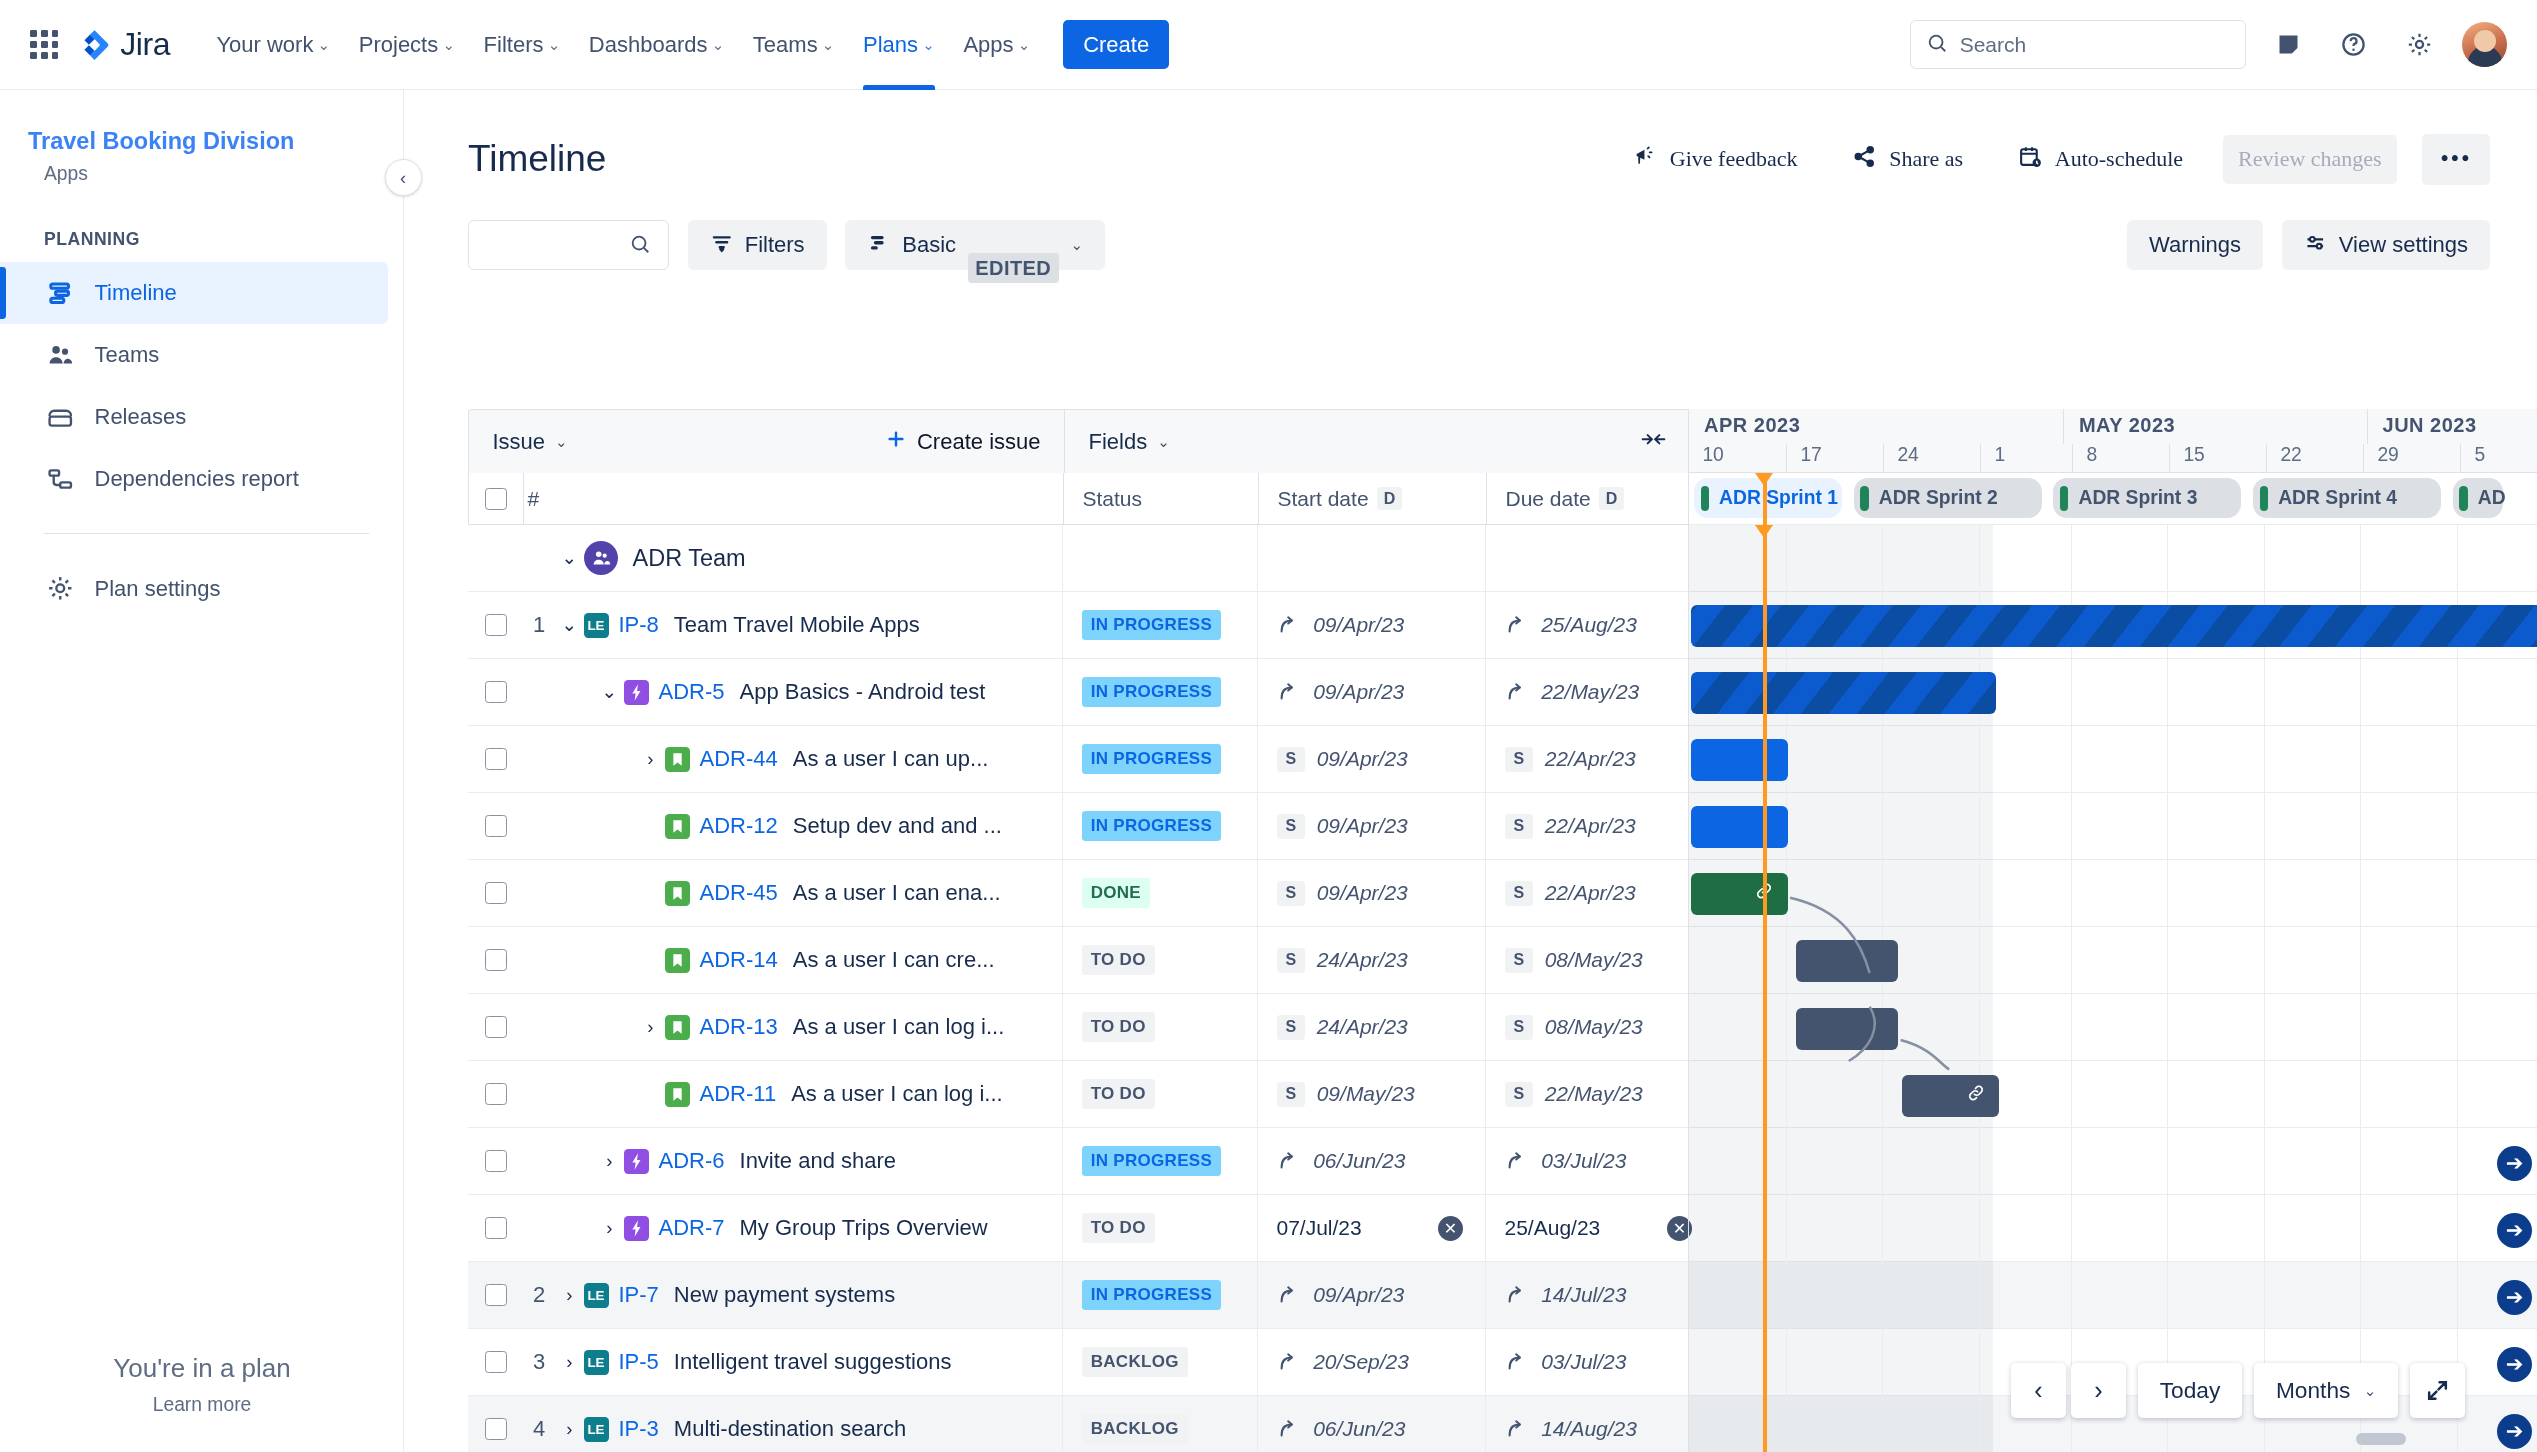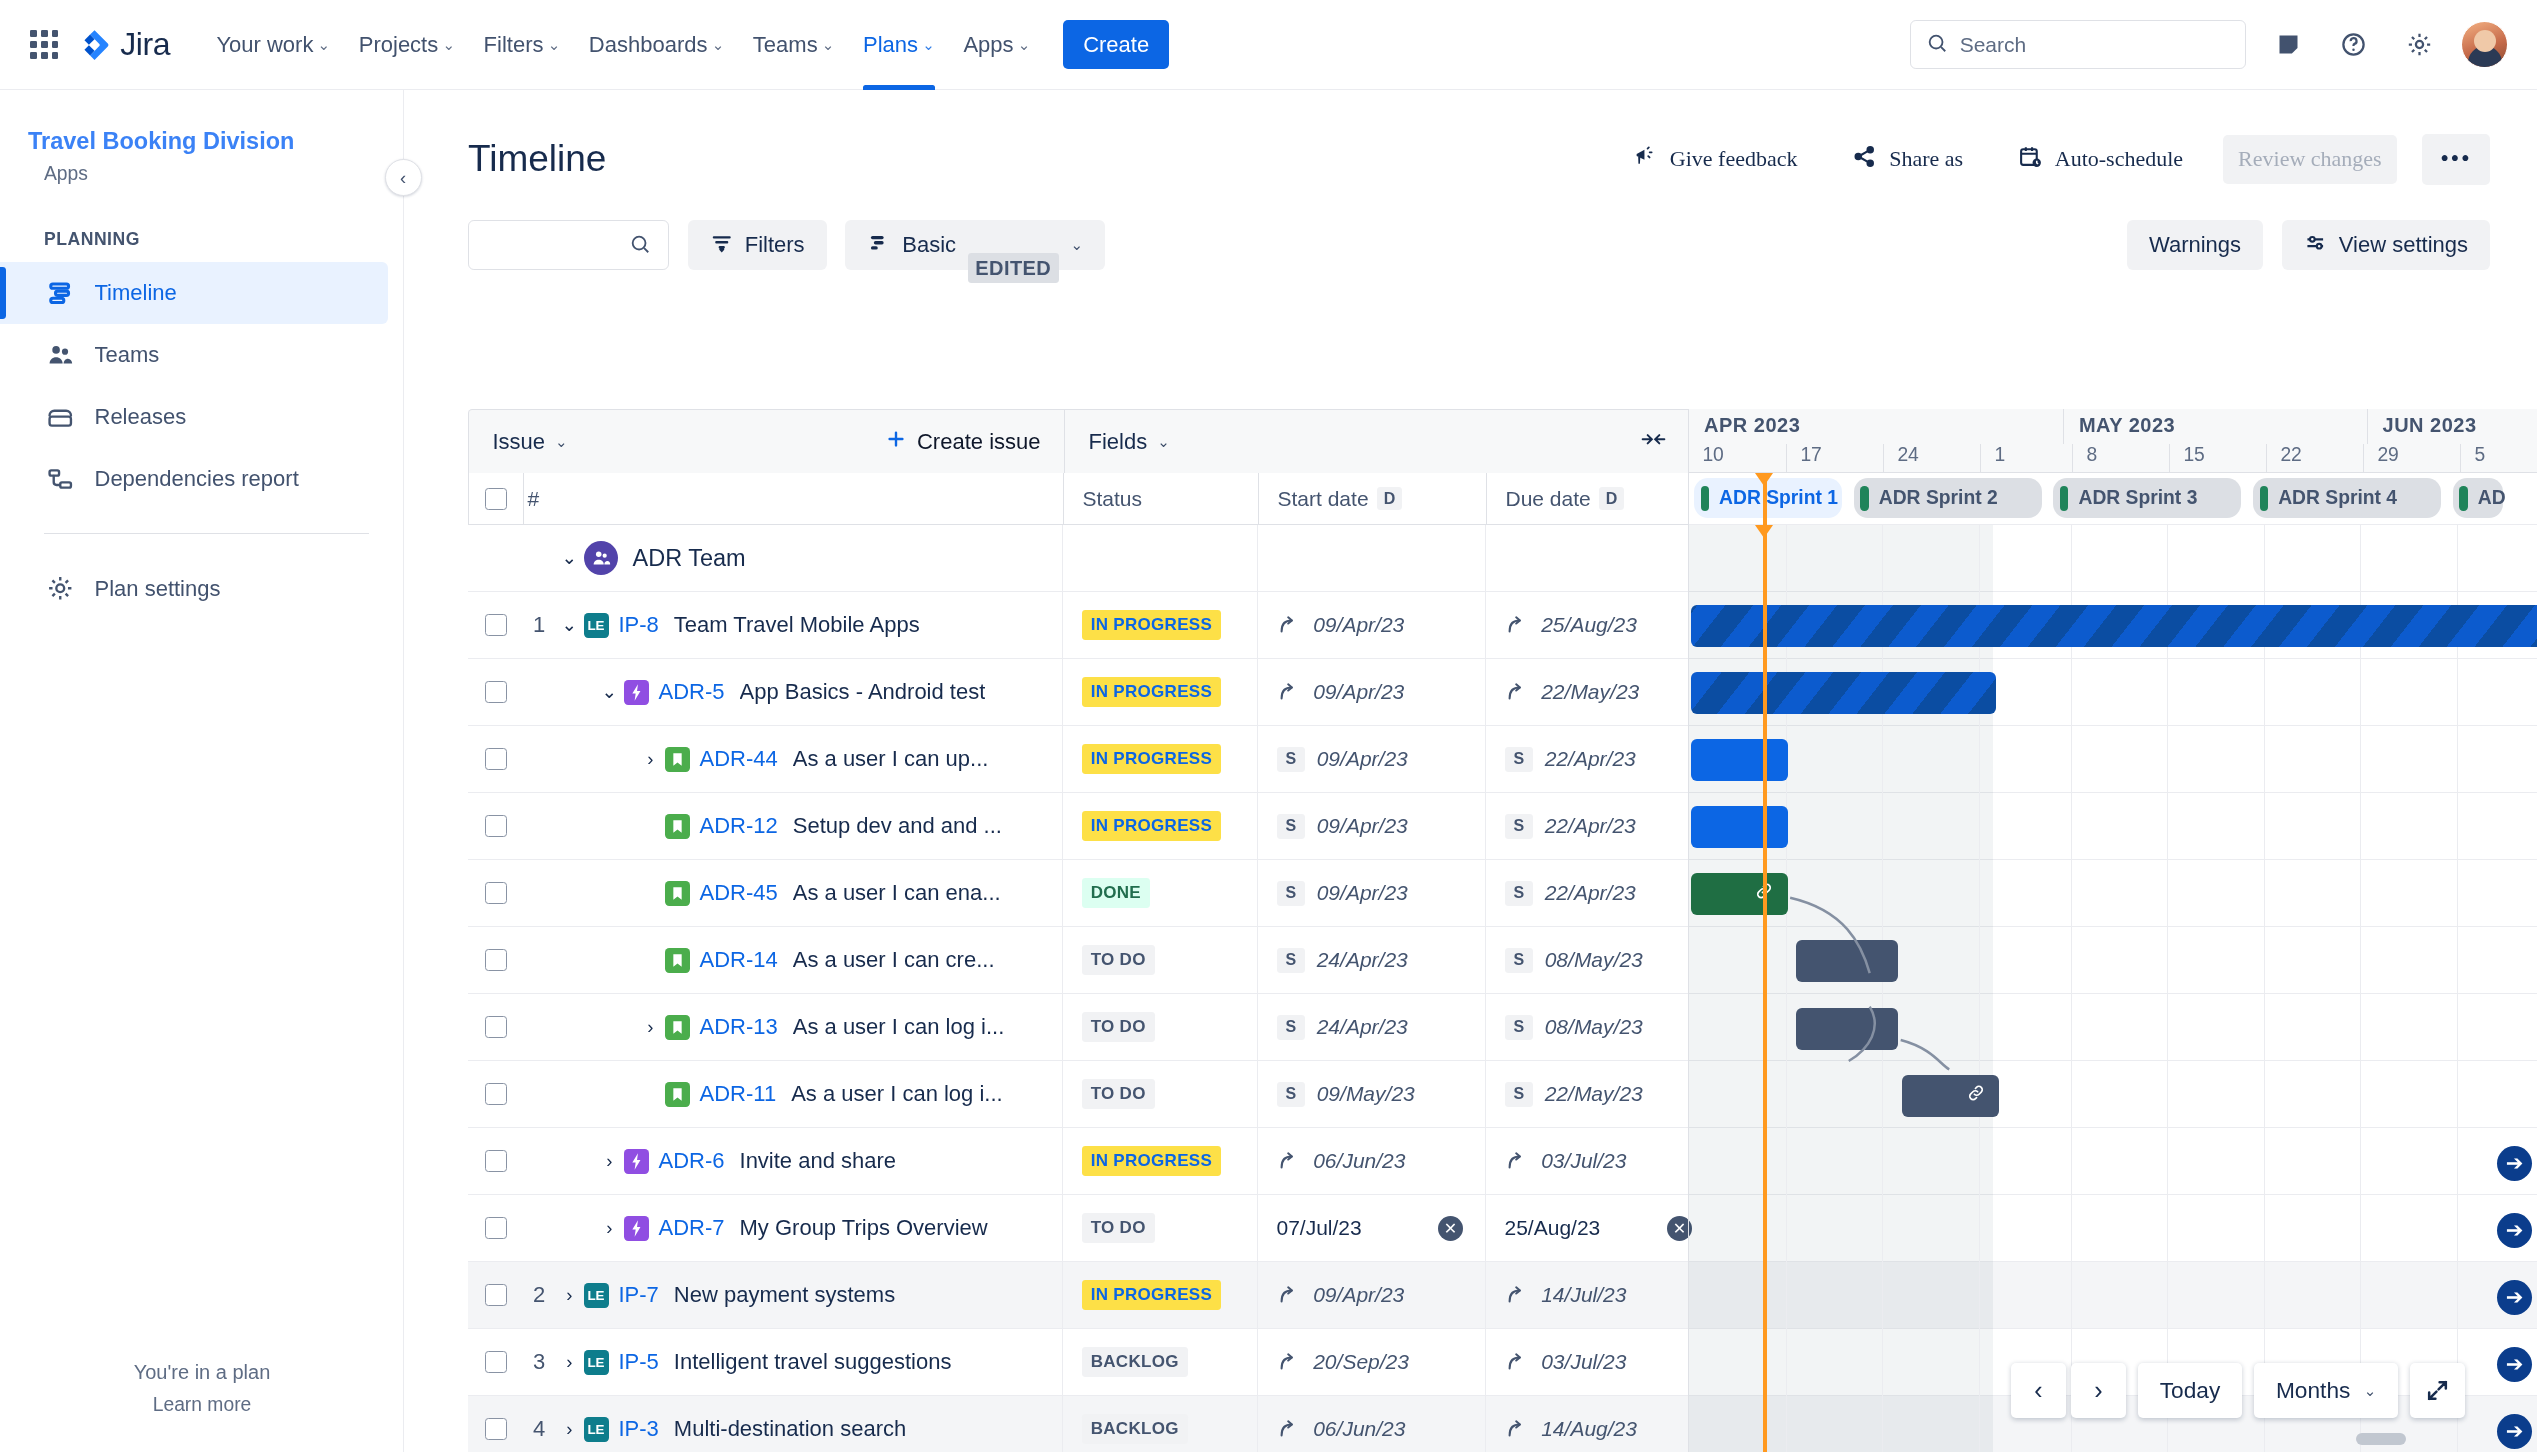--- a/index.html
+++ b/index.html
@@ -76,21 +76,21 @@
     font-size: 22px; color: #42526E; cursor: pointer; position: relative;
   }
   .side-item.active { background: #E9F2FF; color: #0C66E4; font-weight: 400; }
   .side-item.active::before {
     content: ''; position: absolute; left: 0; top: 5px; bottom: 5px; width: 5.9px;
     background: #0C66E4; border-radius: 0 3.4px 3.4px 0;
   }
   .side-item .sicon { width: 32px; height: 32px; display: flex; align-items: center; justify-content: center; flex: none; }
   .side-divider { height: 0.8px; background: #DFE1E6; margin: 23.5px 34px 23.5px 44px; }
   .side-footer { position: absolute; bottom: 37px; left: 0; width: 404px; text-align: center; }
-  .side-footer .f1 { font-size: 20px; color: #5E6C84; }
+  .side-footer .f1 { font-size: 26px; color: #5E6C84; }
   .side-footer .f2 { font-size: 19.3px; color: #5E6C84; margin-top: 10px; }
   .collapse-btn {
     position: absolute; right: -18.5px; top: 69px; width: 37px; height: 37px;
     border-radius: 50%; background: #fff; border: 0.8px solid #DFE1E6;
     display: flex; align-items: center; justify-content: center; cursor: pointer; z-index: 20;
     box-shadow: 0 0.8px 2.5px rgba(9,30,66,.18); color:#42526E; font-size:18.5px;
   }
 
   
   .main { position: absolute; top: 90px; left: 404px; width: 2133px; height: 1363px; background: #fff; }
@@ -161,21 +161,21 @@
   .chev { width: 28.5px; font-size: 18.5px; color: #172B4D; text-align: center; cursor: pointer; flex: none; }
   .chev.blank { visibility: hidden; }
   .tkey { font-size: 22px; color: #0C66E4; cursor: pointer; white-space: nowrap; }
   .tsum { font-size: 22px; color: #172B4D; margin-left: 15px; white-space: nowrap; overflow: hidden; text-overflow: ellipsis; }
   .itype { width: 25px; height: 25px; border-radius: 4.2px; flex: none; display: flex; align-items: center; justify-content: center; margin-right: 10px; }
   .it-LE { background: #0E7D8C; color: #fff; font-size: 13.4px; font-weight: 700; }
   .team-avatar { width: 34px; height: 34px; border-radius: 50%; background: #5243AA; display: flex; align-items: center; justify-content: center; margin-right: 15px; flex: none; }
   .gname { font-size: 23.5px; color: #172B4D; font-weight: 400; }
 
   .lozenge { font-size: 17px; font-weight: 700; letter-spacing: 0.3px; border-radius: 3.4px; padding: 5px 9.2px; white-space: nowrap; }
-  .lz-inprogress { background: #fde047; color: #0C66E4; }
+  .lz-inprogress { background: #7dd3fc; color: #0C66E4; }
   .lz-done { background: #DCFFF1; color: #216E4E; }
   .lz-todo { background: #F1F2F4; color: #44546F; }
   .lz-backlog { background: #F1F2F4; color: #44546F; }
 
   .datev { font-size: 21px; color: #44546F; font-style: italic; }
   .datev.plain { font-style: normal; color: #172B4D; }
   .dbadge { width: 28.5px; height: 25px; background: #F1F2F4; color: #44546F; font-size: 16px; font-weight: 700; border-radius: 3.4px; display: flex; align-items: center; justify-content: center; flex: none; }
   .rollup { width: 25px; color: #44546F; flex: none; display:flex; align-items:center; }
   .clearx { margin-left: auto; margin-right: 22px; width: 25px; height: 25px; border-radius: 50%; background: #44546F; color: #fff; display: flex; align-items: center; justify-content: center; font-size: 16px; cursor: pointer; flex: none; }
 

